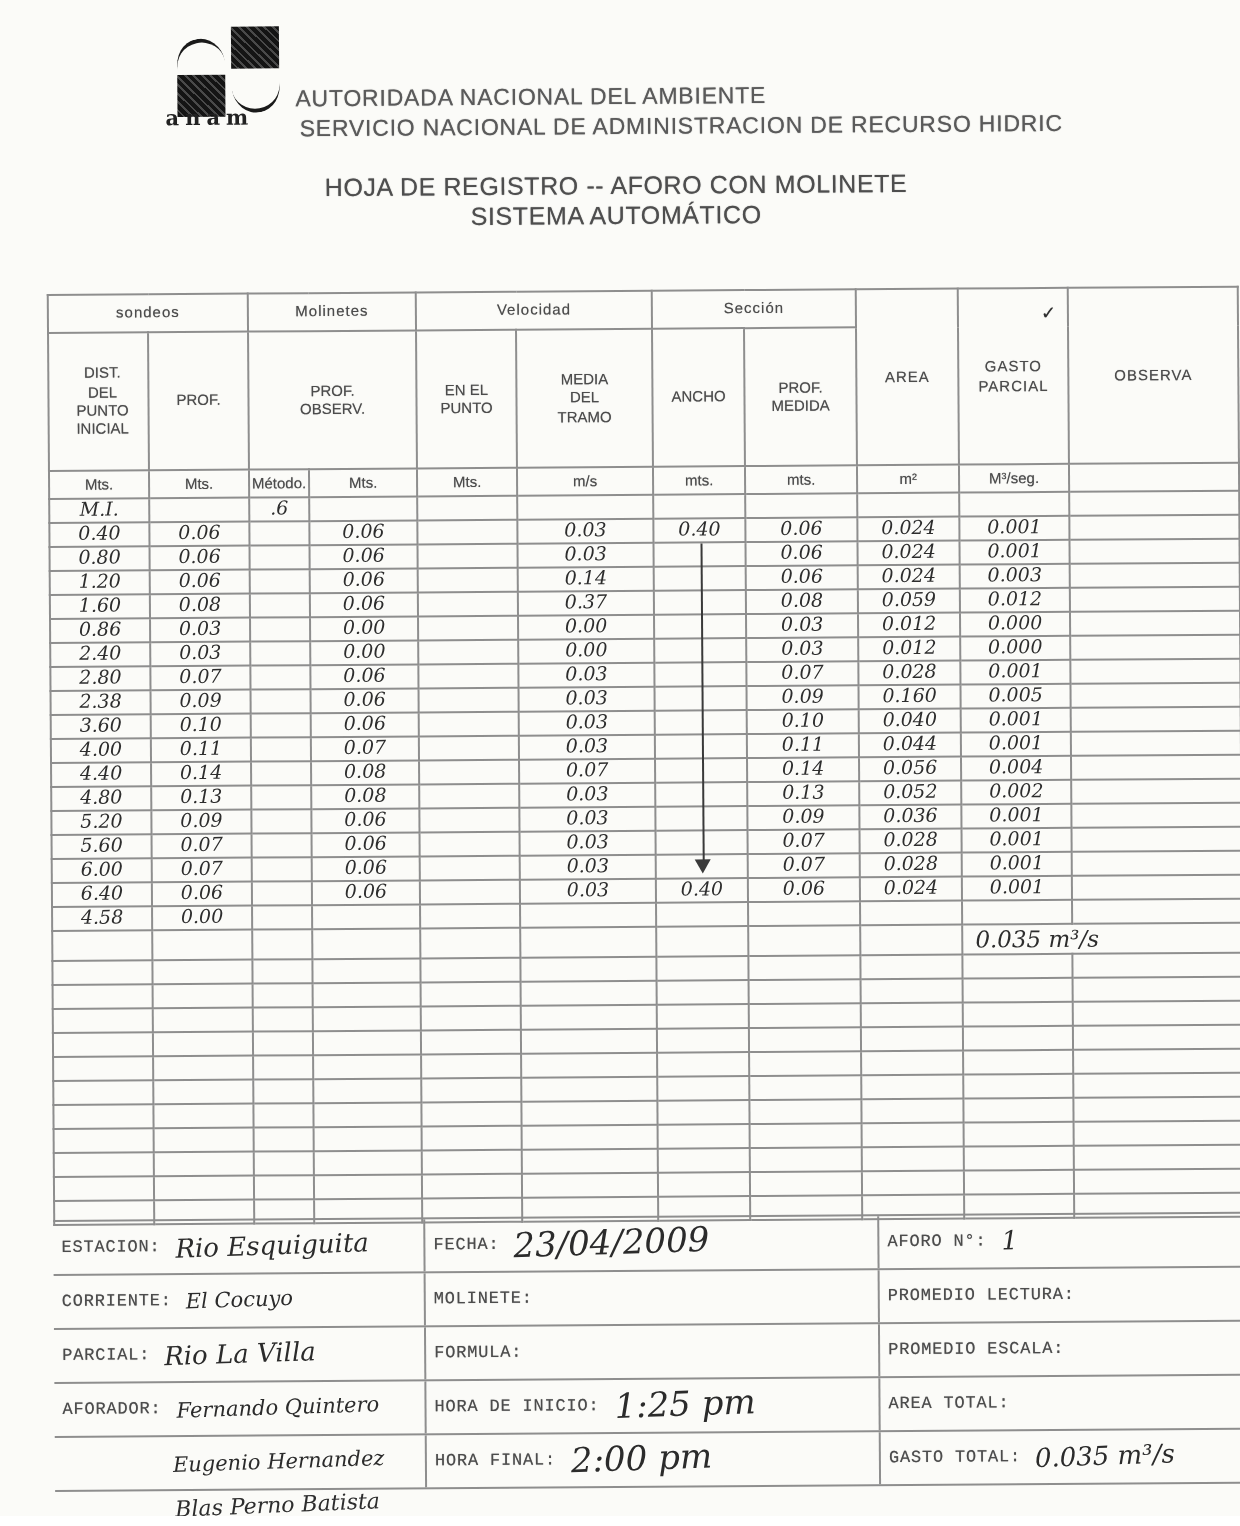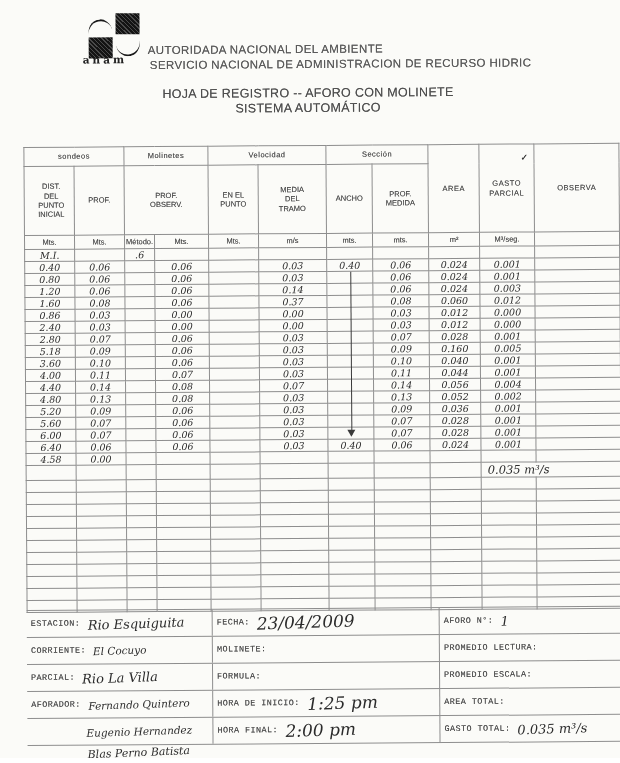--- a/index.html
+++ b/index.html
@@ -200,21 +200,21 @@
           </tr>
           <tr>
             <td class="hw">1.60</td>
             <td class="hw">0.08</td>
             <td class="hw"></td>
             <td class="hw">0.06</td>
             <td class="hw"></td>
             <td class="hw">0.37</td>
             <td class="hw"></td>
             <td class="hw">0.08</td>
-            <td class="hw">0.060</td>
+            <td class="hw">0.059</td>
             <td class="hw">0.012</td>
             <td class="hw"></td>
           </tr>
           <tr>
             <td class="hw">0.86</td>
             <td class="hw">0.03</td>
             <td class="hw"></td>
             <td class="hw">0.00</td>
             <td class="hw"></td>
             <td class="hw">0.00</td>
@@ -244,21 +244,21 @@
             <td class="hw">0.06</td>
             <td class="hw"></td>
             <td class="hw">0.03</td>
             <td class="hw"></td>
             <td class="hw">0.07</td>
             <td class="hw">0.028</td>
             <td class="hw">0.001</td>
             <td class="hw"></td>
           </tr>
           <tr>
-            <td class="hw">5.18</td>
+            <td class="hw">2.38</td>
             <td class="hw">0.09</td>
             <td class="hw"></td>
             <td class="hw">0.06</td>
             <td class="hw"></td>
             <td class="hw">0.03</td>
             <td class="hw"></td>
             <td class="hw">0.09</td>
             <td class="hw">0.160</td>
             <td class="hw">0.005</td>
             <td class="hw"></td>

